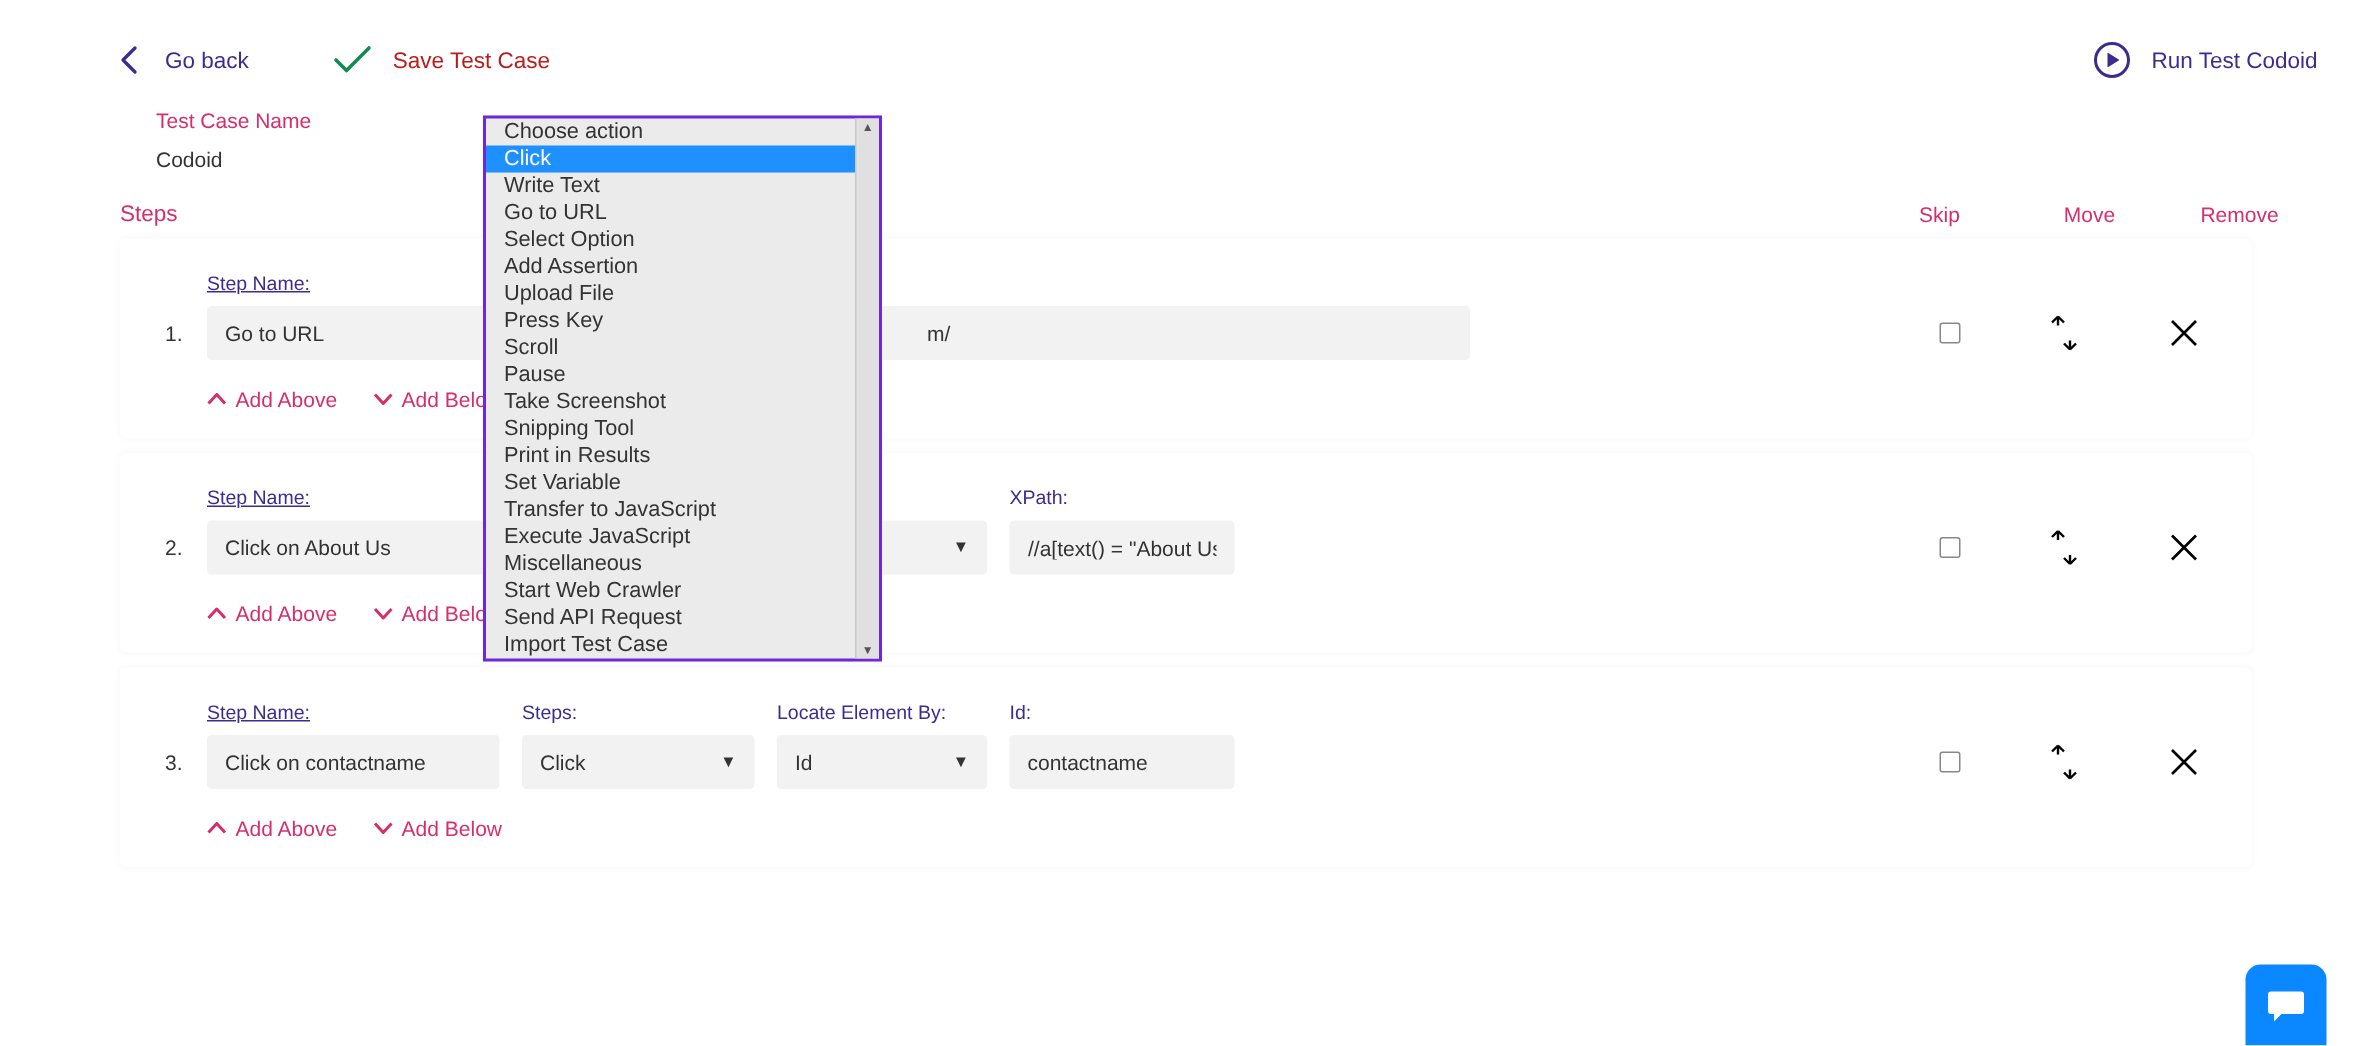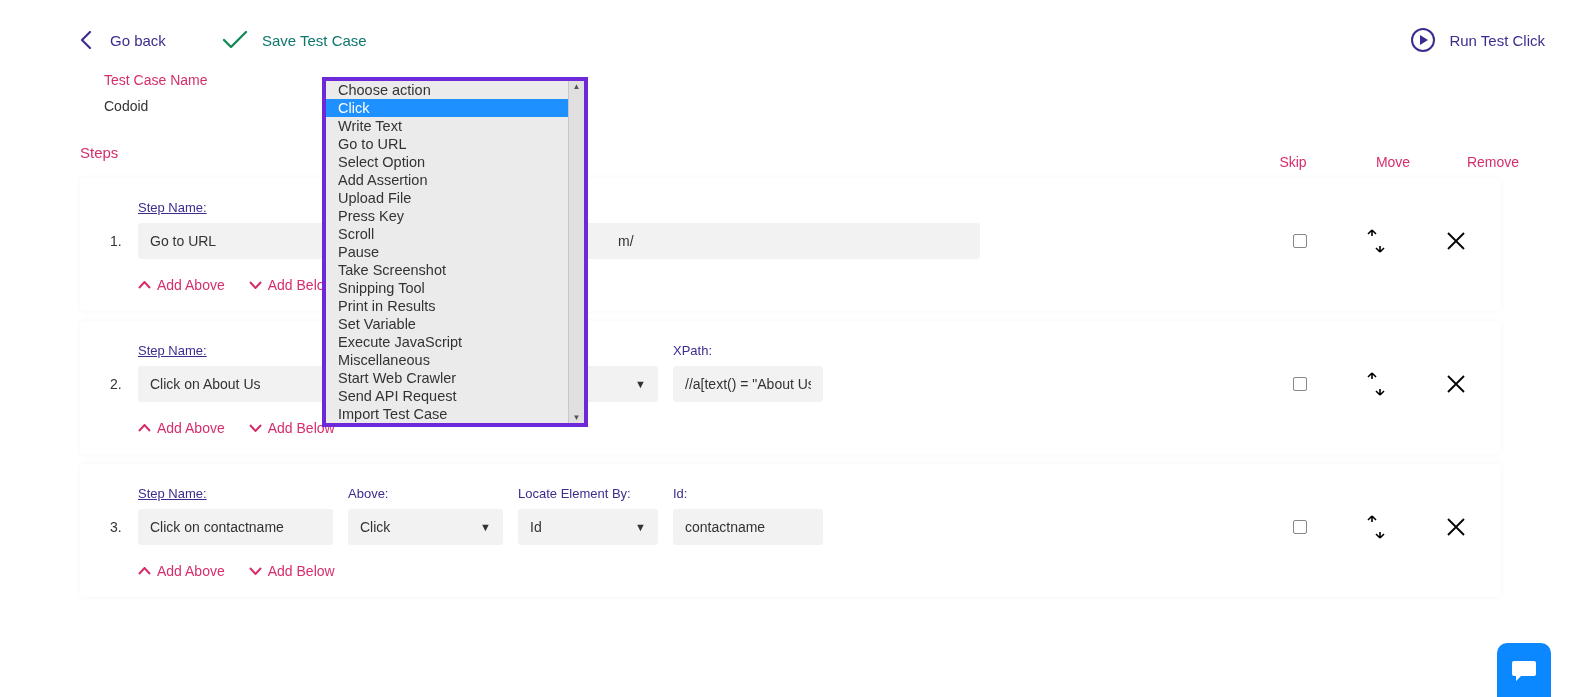--- a/index.html
+++ b/index.html
@@ -21,21 +21,21 @@
     display: flex;
     align-items: center;
     color: #3b2d8f;
     font-size: 15px;
     cursor: pointer;
     gap: 18px;
   }
   .save-test {
     display: flex;
     align-items: center;
-    color: #0f766e;
+    color: #b91c1c;
     font-size: 15px;
     margin-left: 56px;
     cursor: pointer;
     gap: 14px;
   }
   .run-suite {
     margin-left: auto;
     display: flex;
     align-items: center;
     color: #3b2d8f;
@@ -65,21 +65,20 @@
   .steps-label {
     color: #d62e6c;
     font-size: 15px;
   }
   .col-labels {
     margin-left: auto;
     display: flex;
     gap: 40px;
     color: #d62e6c;
     font-size: 14px;
-    margin-top: 20px;
   }
   .col-labels span { width: 60px; text-align: center; }
   .col-labels span:last-child { width: 60px; }
   .step-card {
     margin: 0 80px 10px 80px;
     background: #fff;
     border-radius: 4px;
     padding: 22px 30px 18px 30px;
     box-shadow: 0 0 6px rgba(0,0,0,0.04);
   }
@@ -182,21 +181,21 @@
     display: flex;
     align-items: center;
     justify-content: center;
   }
   .dropdown {
     position: absolute;
     left: 322px;
     top: 77px;
     width: 266px;
     background: #ebebeb;
-    border: 4px solid #6d28d9;
+    border: 2px solid #6d28d9;
     font-size: 14.5px;
     color: #333;
     z-index: 100;
   }
   .dropdown-inner {
     position: relative;
   }
   .dropdown-scroll {
     position: absolute;
     right: 0; top: 0;
@@ -237,21 +236,21 @@
         <path d="M2 10 L9 17 L24 2" stroke="#148a55" stroke-width="2.4" fill="none" stroke-linecap="round" stroke-linejoin="round"></path>
       </svg>
     <span>Save Test Case</span>
   </div>
   <div class="run-suite">
     <span class="play-circle">
       <svg width="9" height="10" viewBox="0 0 9 10">
           <path d="M1 0 L9 5 L1 10 Z" fill="#3b2d8f"></path>
         </svg>
     </span>
-    <span>Run Test Click</span>
+    <span>Run Test Codoid</span>
   </div>
 </div>
 
 <div class="section">
   <div class="label">Test Case Name</div>
   <div class="test-name-val">Codoid</div>
 </div>
 
 <div class="steps-header">
   <div class="steps-label">Steps</div>
@@ -347,21 +346,21 @@
           <path d="M1 1 L6.5 7 L12 1" stroke="#d62e6c" stroke-width="2" fill="none"></path>
         </svg>
       <span>Add Below</span>
     </div>
   </div>
 </div>
 
 <div class="step-card">
   <div class="step-fields-labels">
     <div class="field-label fl-name">Step Name:</div>
-    <div class="field-label fl-action">Above:</div>
+    <div class="field-label fl-action">Steps:</div>
     <div class="field-label fl-loc">Locate Element By:</div>
     <div class="field-label fl-xpath">Id:</div>
   </div>
   <div class="step-row">
     <div class="step-num">3.</div>
     <input class="step-input inp-name" value="Click on contactname" style="">
     <div class="inp-select">
       <span>Click</span>
       <span class="chev">▼</span>
     </div>
@@ -410,20 +409,21 @@
       <div class="dd-item">Select Option</div>
       <div class="dd-item">Add Assertion</div>
       <div class="dd-item">Upload File</div>
       <div class="dd-item">Press Key</div>
       <div class="dd-item">Scroll</div>
       <div class="dd-item">Pause</div>
       <div class="dd-item">Take Screenshot</div>
       <div class="dd-item">Snipping Tool</div>
       <div class="dd-item">Print in Results</div>
       <div class="dd-item">Set Variable</div>
+      <div class="dd-item">Transfer to JavaScript</div>
       <div class="dd-item">Execute JavaScript</div>
       <div class="dd-item">Miscellaneous</div>
       <div class="dd-item">Start Web Crawler</div>
       <div class="dd-item">Send API Request</div>
       <div class="dd-item">Import Test Case</div>
     </div>
   <div class="dropdown-scroll">
     <div class="arrow up">▲</div>
     <div class="arrow down">▼</div>
   </div>

